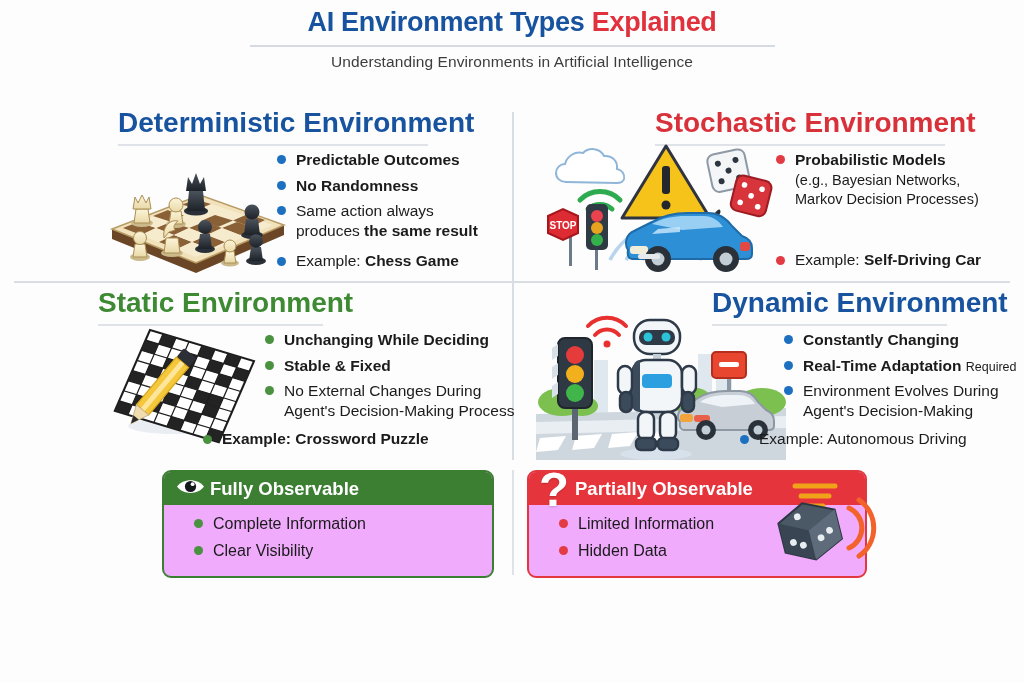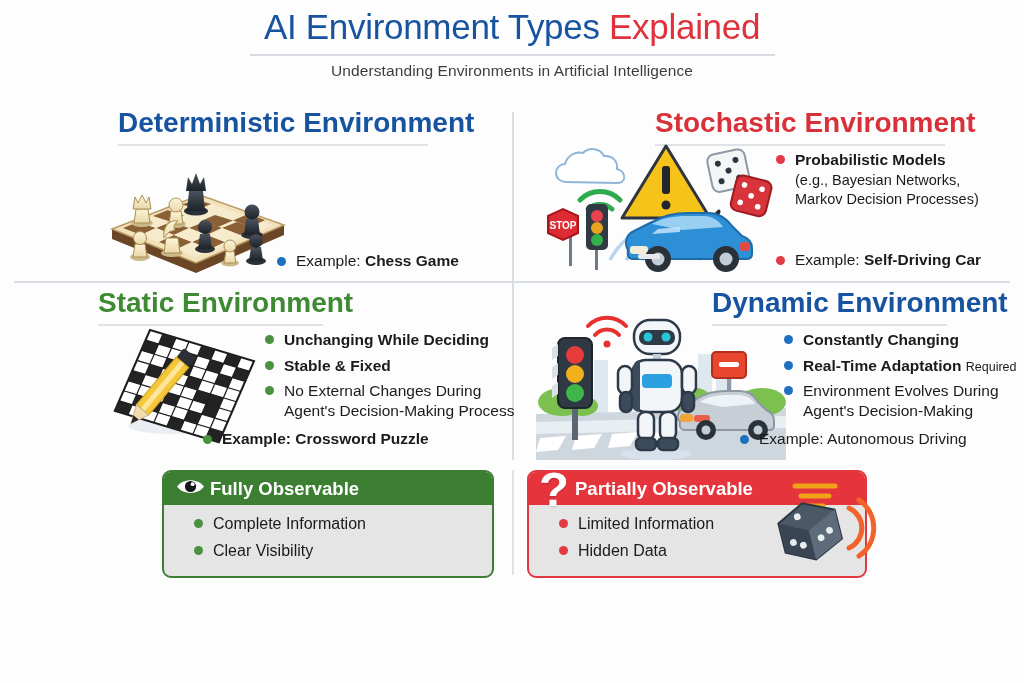--- a/index.html
+++ b/index.html
@@ -7,21 +7,21 @@
     width:1024px;height:683px;overflow:hidden;
     background:#fdfdfe;
     font-family:"Liberation Sans", sans-serif;
     color:#1b1b1b;
     -webkit-font-smoothing:antialiased;
   }
   #poster{position:relative;width:1024px;height:683px;background:#fdfdfe;}
 
   
   .header{position:absolute;left:0;top:8px;width:1024px;text-align:center;}
-  .title{font-size:35px;font-weight:normal;letter-spacing:-0.3px;line-height:1.1;}
+  .title{font-size:27px;font-weight:bold;letter-spacing:-0.3px;line-height:1.1;}
   .title .t-blue{color:#17539f;}
   .title .t-red{color:#e0313c;}
   .title-rule{width:525px;height:2px;background:#d6dbe2;margin:7px auto 0;}
   .subtitle{margin-top:6px;font-size:15.5px;color:#3d3d3d;letter-spacing:.1px;}
 
   
   .v-div{position:absolute;left:512px;top:112px;width:1.5px;height:348px;background:#d8dde3;}
   .v-div-bot{position:absolute;left:512px;top:470px;width:1.5px;height:105px;background:#dfe3e8;}
   .h-div{position:absolute;left:14px;top:281px;width:996px;height:1.5px;background:#d8dde3;}
 
@@ -40,21 +40,21 @@
   .d-green{background:#4a9140;}
   .b-strong{font-weight:bold;}
   .sub-note{font-weight:normal;font-size:14.5px;line-height:1.25;}
   .small-tail{font-size:12.5px;font-weight:normal;}
 
   .example-row{position:relative;padding-left:19px;font-size:15.5px;}
   .example-row .dot{position:absolute;top:5px;left:0;width:9px;height:9px;border-radius:50%;}
 
   
   .card{position:absolute;border-radius:9px;overflow:visible;background:#ffffff;}
-  .card-inner{border-radius:9px;border-style:solid;border-width:2px;overflow:hidden;background:#e5e5e5;height:100%;}
+  .card-inner{border-radius:9px;border-style:solid;border-width:2px;overflow:hidden;background:#f0abfc;height:100%;}
   .card-head{height:33px;display:flex;align-items:center;padding-left:46px;color:#fff;font-size:18.5px;font-weight:bold;}
   .card-body{padding:9px 0 0 30px;}
   .card-body li{margin-bottom:7px;font-size:16px;font-weight:normal;}
   .card.green .card-inner{border-color:#3c7f33;}
   .card.green .card-head{background:#3c7f33;}
   .card.red .card-inner{border-color:#e2373f;}
   .card.red .card-head{background:#e5343c;}
 
   
   .eye{position:absolute;left:14px;top:7px;width:29px;height:19px;}
@@ -177,20 +177,29 @@
           </g>
         <g transform="translate(152,100)">
             <ellipse cx="0" cy="18" rx="10" ry="4" fill="#2a3038"></ellipse>
             <path d="M-7 18 L-5 4 L5 4 L7 18 Z" fill="url(#bp)"></path>
             <circle cx="0" cy="-2" r="6.8" fill="url(#bp)"></circle>
           </g>
       </g>
     </svg>
   </div>
 
+  <ul class="bullets" style="position:absolute;left:277px;top:150px;width:230px;">
+    <li><span class="dot d-blue"></span>
+      <span class="b-strong">Predictable Outcomes</span></li>
+    <li><span class="dot d-blue"></span>
+      <span class="b-strong">No Randomness</span></li>
+    <li><span class="dot d-blue"></span>
+      <span>Same action always</span><br>
+      <span>produces </span><span class="b-strong">the same result</span></li>
+  </ul>
   <div class="example-row" style="position:absolute;left:277px;top:252px;">
     <span class="dot d-blue"></span>
     <span>Example:</span>
     <span class="b-strong">Chess Game</span>
   </div>
 
   <div class="quad" style="left:655px;top:108px;width:330px;">
     <div class="q-head red-h">Stochastic Environment</div>
     <div class="q-rule" style="width:290px;"></div>
   </div>

